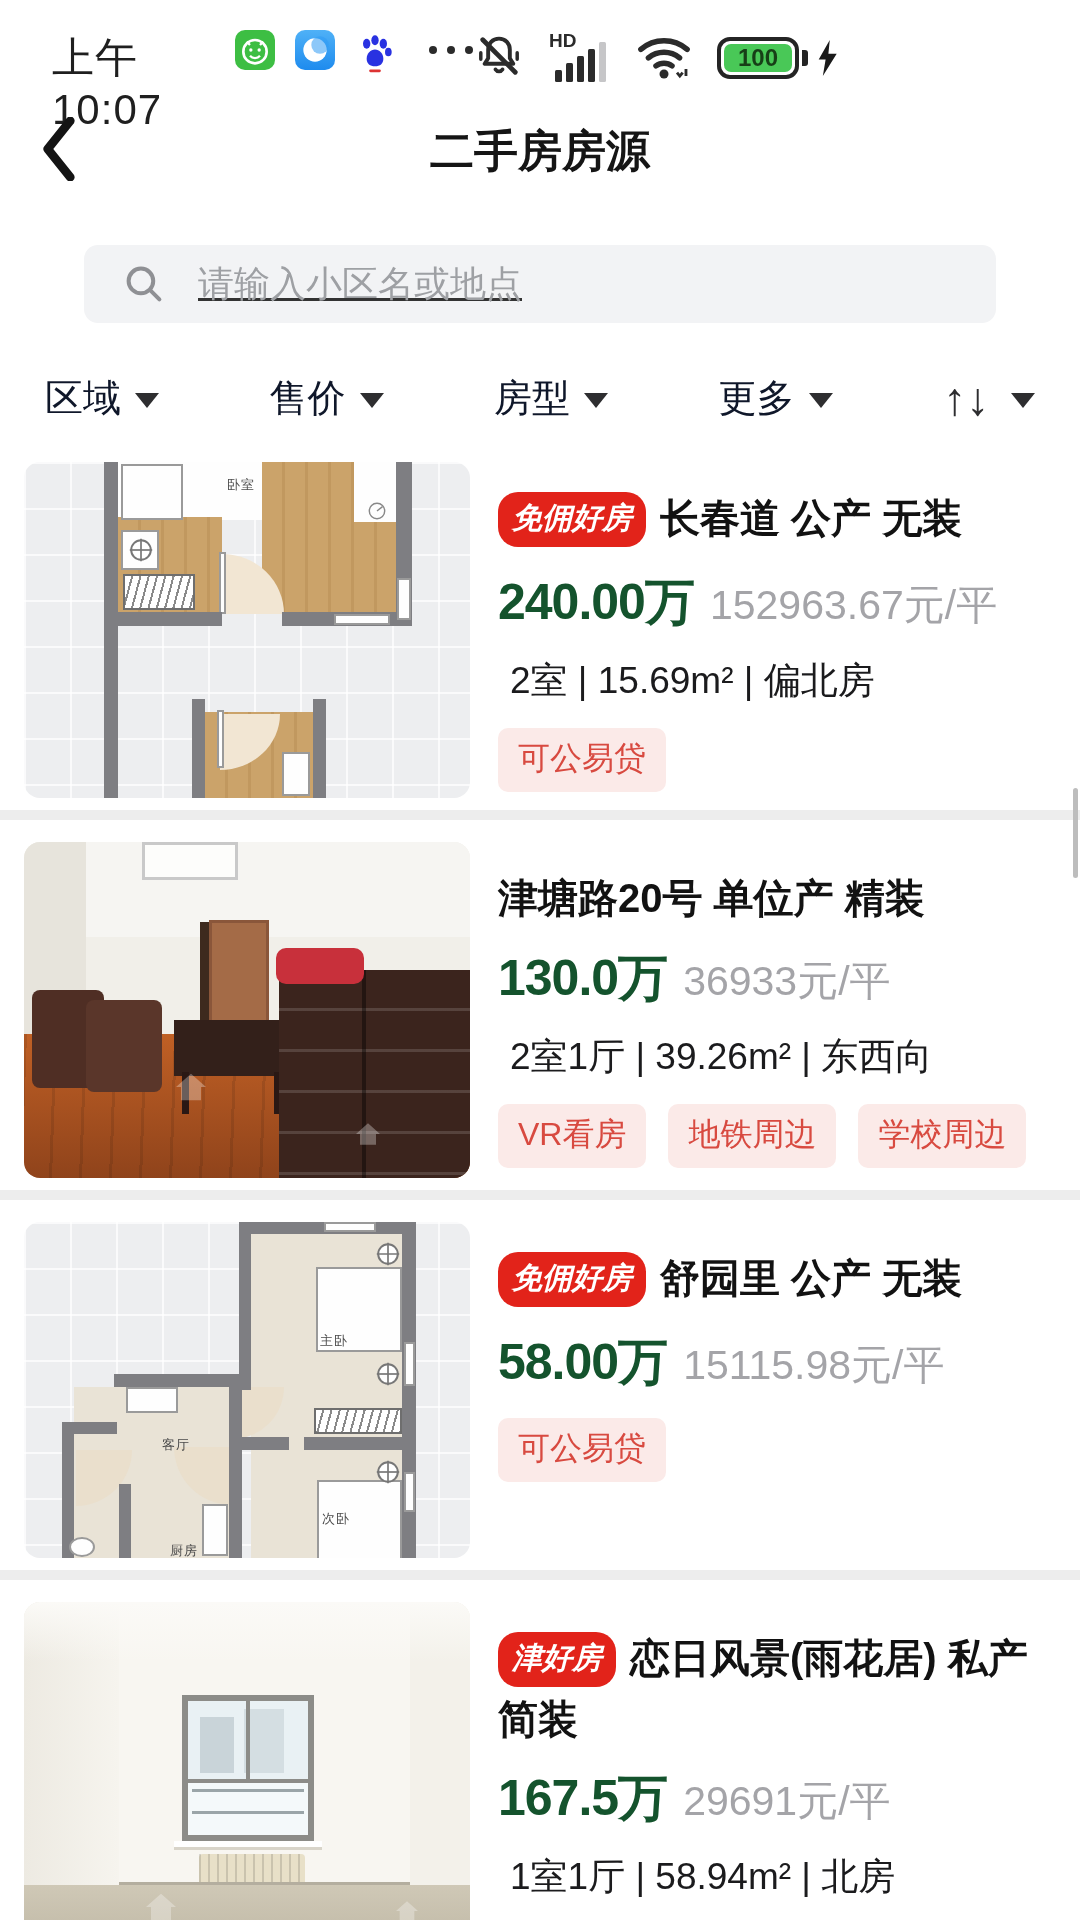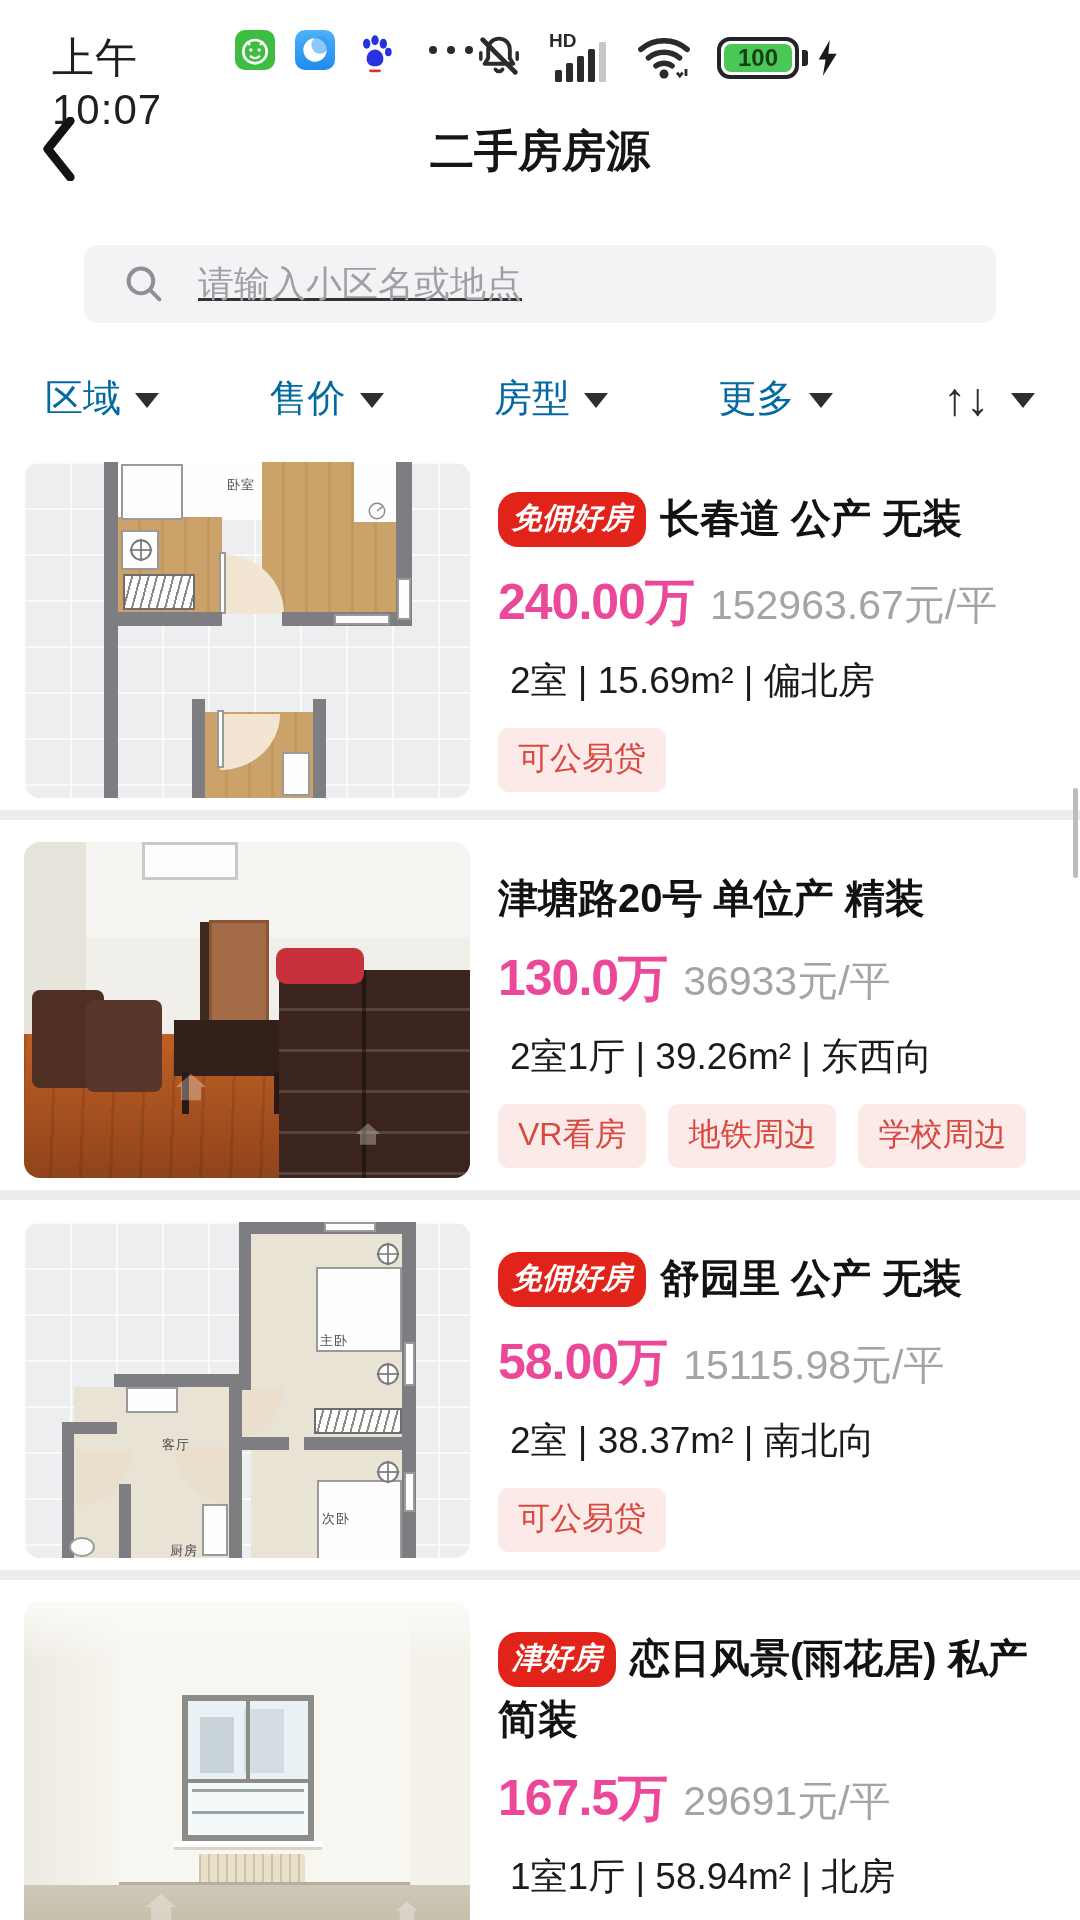--- a/index.html
+++ b/index.html
@@ -29,36 +29,36 @@
   .back { position:absolute; left:38px; top:14px; width:50px; height:70px; display:flex; align-items:center; }
   .nav-title { text-align:center; font-size:44px; font-weight:700; color:#151515; padding-top:22px; }
 
   
   .search { margin:50px 84px 0; height:78px; background:#F2F3F5; border-radius:14px; display:flex; align-items:center; padding:0 30px 0 40px; }
   .search input { flex:1; margin-left:34px; border:none; outline:none; background:transparent; font-size:36px; color:#333; font-family:inherit;text-decoration:underline; }
   .search input::placeholder { color:#9EA0A4; }
 
   
   .filters { margin:50px 45px 0; display:flex; justify-content:space-between; align-items:center; }
-  .filter { display:flex; align-items:center; font-size:38px; color:#0369a1; font-weight:500; }
+  .filter { display:flex; align-items:center; font-size:38px; color:#0f172a; font-weight:500; }
   .caret { width:0; height:0; border-left:12px solid transparent; border-right:12px solid transparent; border-top:15px solid #2E2E30; margin-left:14px; margin-top:4px; }
   .sortgrp { display:flex; align-items:center; }
   .sortgrp .ar { font-size:46px; color:#2E2E30; font-weight:400; line-height:1; }
   .sortgrp .caret { margin-left:22px; }
 
   
   .list { margin-top:38px; }
   .card { display:flex; padding:0 24px; }
   .sep { height:10px; background:#EDEDED; margin:12px 0 22px; }
   .card-image { width:446px; height:336px; border-radius:16px; overflow:hidden; position:relative; flex-shrink:0; }
   .card-body { margin-left:28px; flex:1; padding-top:28px; min-width:0; }
   .title-line { font-size:40px; font-weight:700; color:#121212; line-height:1.42; }
   .badge { display:inline-block; font-size:30px; font-style:italic; font-weight:700; color:#fff; background:#E2231A; padding:5px 14px 7px; border-radius:20px; margin-right:14px; transform:translateY(-4px); }
   .price-line { margin-top:18px; display:flex; align-items:baseline; }
-  .price { font-size:50px; font-weight:800; color:#ec4899; letter-spacing:-1px; }
+  .price { font-size:50px; font-weight:800; color:#14532d; letter-spacing:-1px; }
   .unit { font-size:41px; color:#A4A4A8; margin-left:16px; }
   .specs { margin-top:20px; font-size:37px; color:#1B1B1D; font-weight:500;margin-left:12px; }
   .tags { margin-top:22px; display:flex; gap:22px;text-align:center; }
   .tag { font-size:32px; color:#D84A40; background:#FBEAE8; padding:9px 20px 11px; border-radius:10px; }
 
   
   .fp { background-color:#EDEEF0;
         background-image:linear-gradient(rgba(255,255,255,.7) 2px,transparent 2px),linear-gradient(90deg,rgba(255,255,255,.7) 2px,transparent 2px);
         background-size:46px 46px; }
   .abs { position:absolute; }
@@ -335,21 +335,20 @@
       <span class="fp-label" style="left:138px;top:214px">客厅</span>
       <span class="fp-label" style="left:146px;top:320px">厨房</span>
       <span class="fp-label" style="left:298px;top:288px">次卧</span>
     </div>
     <div class="card-body">
       <div class="title-line"><span class="badge">免佣好房</span><span>舒园里 公产 无装</span></div>
       <div class="price-line">
         <span class="price">58.00万</span>
         <span class="unit">15115.98元/平</span>
       </div>
-      <div class="specs">2室 | 38.37m² | 南北向</div>
       <div class="tags">
         <span class="tag">可公易贷</span>
       </div>
     </div>
   </div>
 
   <div class="sep"></div>
 
   <div class="card">
     <div class="card-image photo4">

